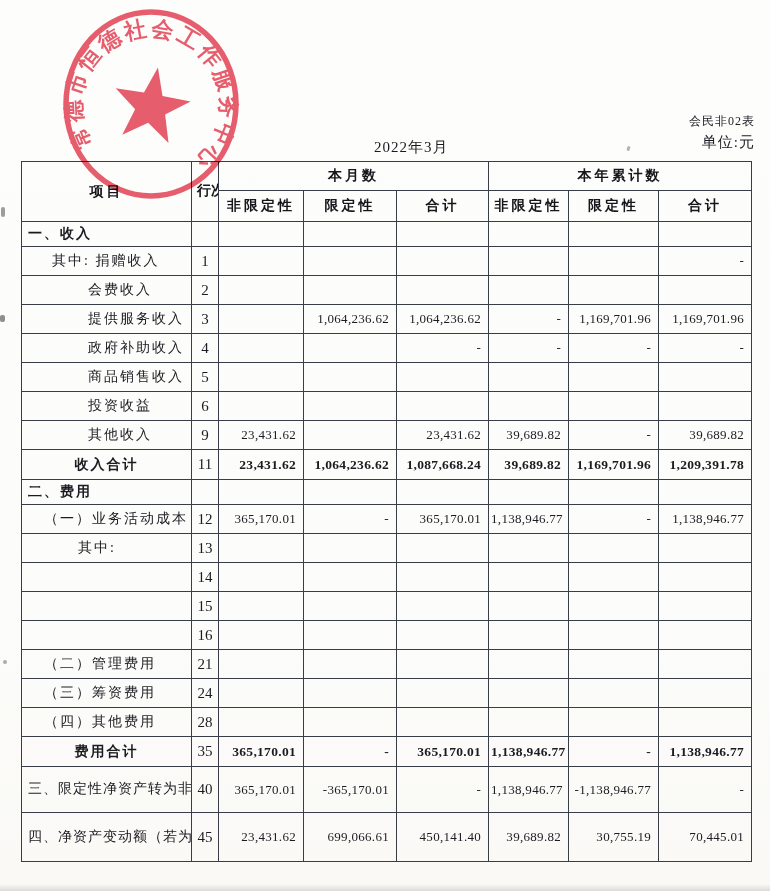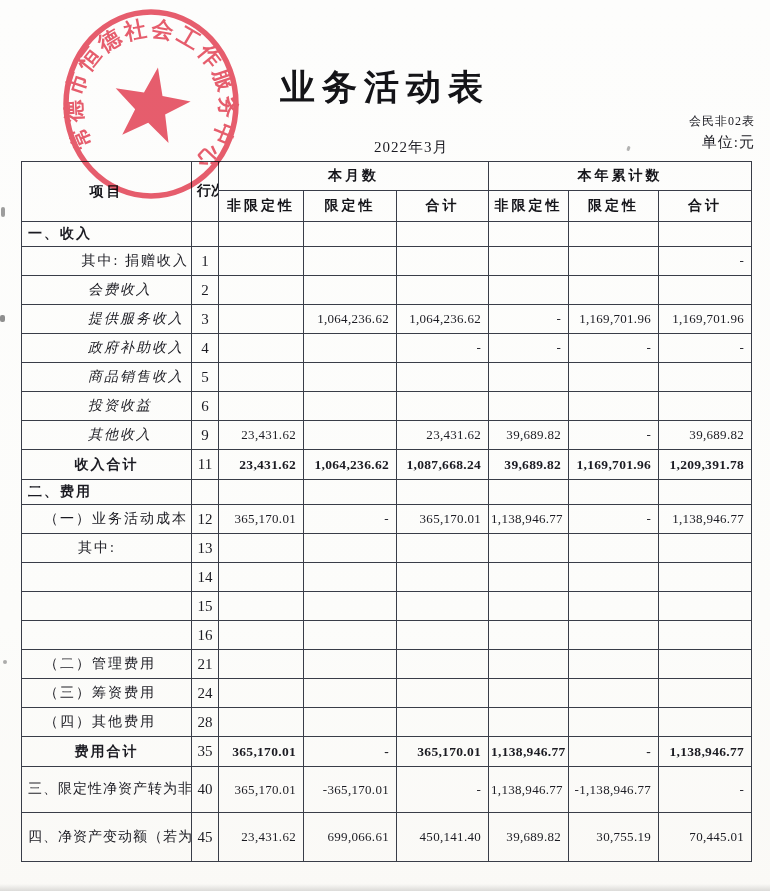--- a/index.html
+++ b/index.html
@@ -40,22 +40,22 @@
     text-align:right;font-size:13px;padding:1px 7px 1px 2px;vertical-align:middle;
     font-family:"Liberation Serif","DejaVu Serif",serif;letter-spacing:.3px;
   }
   tr.row-sec{height:25px;margin-left:44px;}
   tr.row-item{height:29px;}
   tr.row-total{height:30px;}
   tr.row-wrap2{height:46px;}
   tr.row-wrap3{height:49px;}
   td.lab-b{font-weight:bold;}
   td.lab-c{text-align:center;padding-left:2px;}
-  td.ind1{padding-left:30px;text-align:right;}
-  td.ind2{padding-left:66px;font-style:italic;}
+  td.ind1{padding-left:30px;}
+  td.ind2{padding-left:66px;}
   td.indc{padding-left:22px;margin-top:46px;}
   td.ind3{padding-left:56px;}
   td.lab-note{letter-spacing:1px;line-height:1.32;white-space:normal;padding-top:2px;padding-bottom:2px;}
   tr.num-b td.c-num{font-weight:bold;font-size:13.5px;}
 
   svg.stamp{
     position:absolute;left:53px;top:3px;
     opacity:.88;mix-blend-mode:multiply;pointer-events:none;
   }
   .speck{position:absolute;background:#6a6a6a;border-radius:2px;}
@@ -66,21 +66,20 @@
   .bottom-smudge{
     position:absolute;left:0;bottom:0;width:100%;height:7px;
     background:linear-gradient(180deg,rgba(0,0,0,0),rgba(110,110,110,.22));
   }
 </style>
 </head>
 <body>
 
 <div class="page">
 
-  <div class="title">业务活动表</div>
   <div class="form-code">会民非02表</div>
   <div class="unit-label">单位:元</div>
   <div class="period">2022年3月</div>
 
   <table class="report">
     <colgroup>
       <col style="width:170px">
         <col style="width:27px">
       <col style="width:85px">
         <col style="width:93px">

